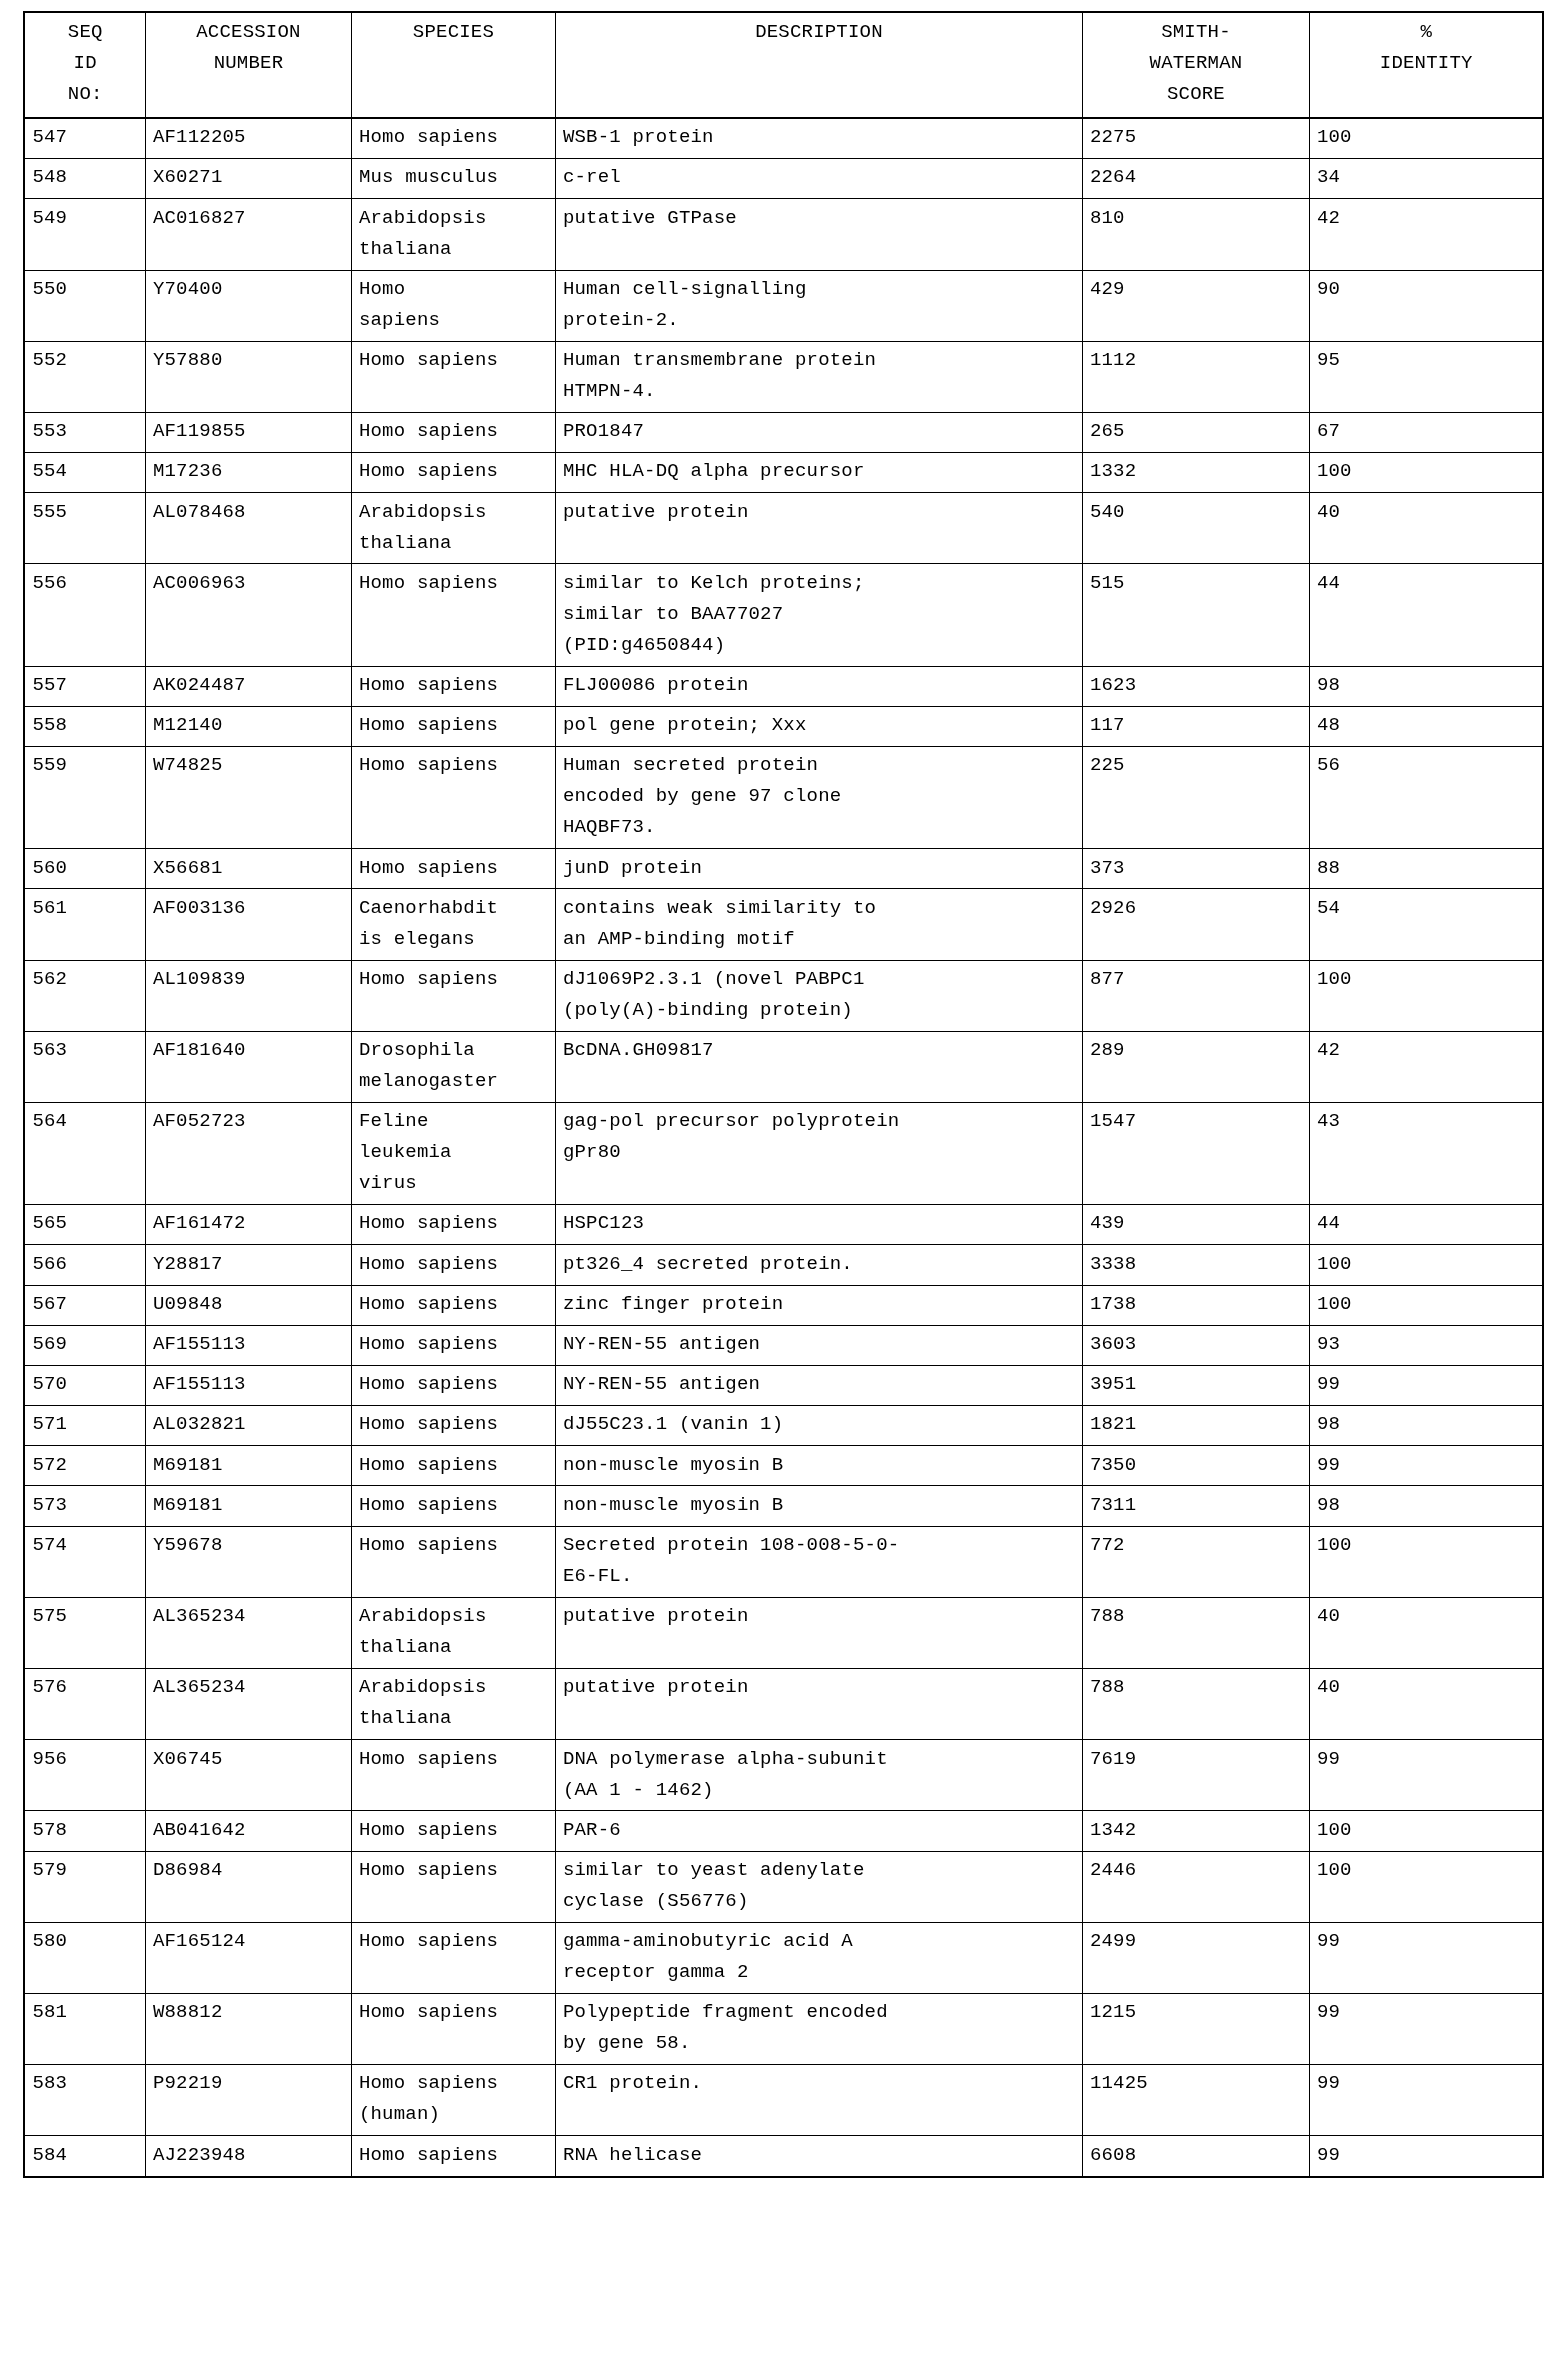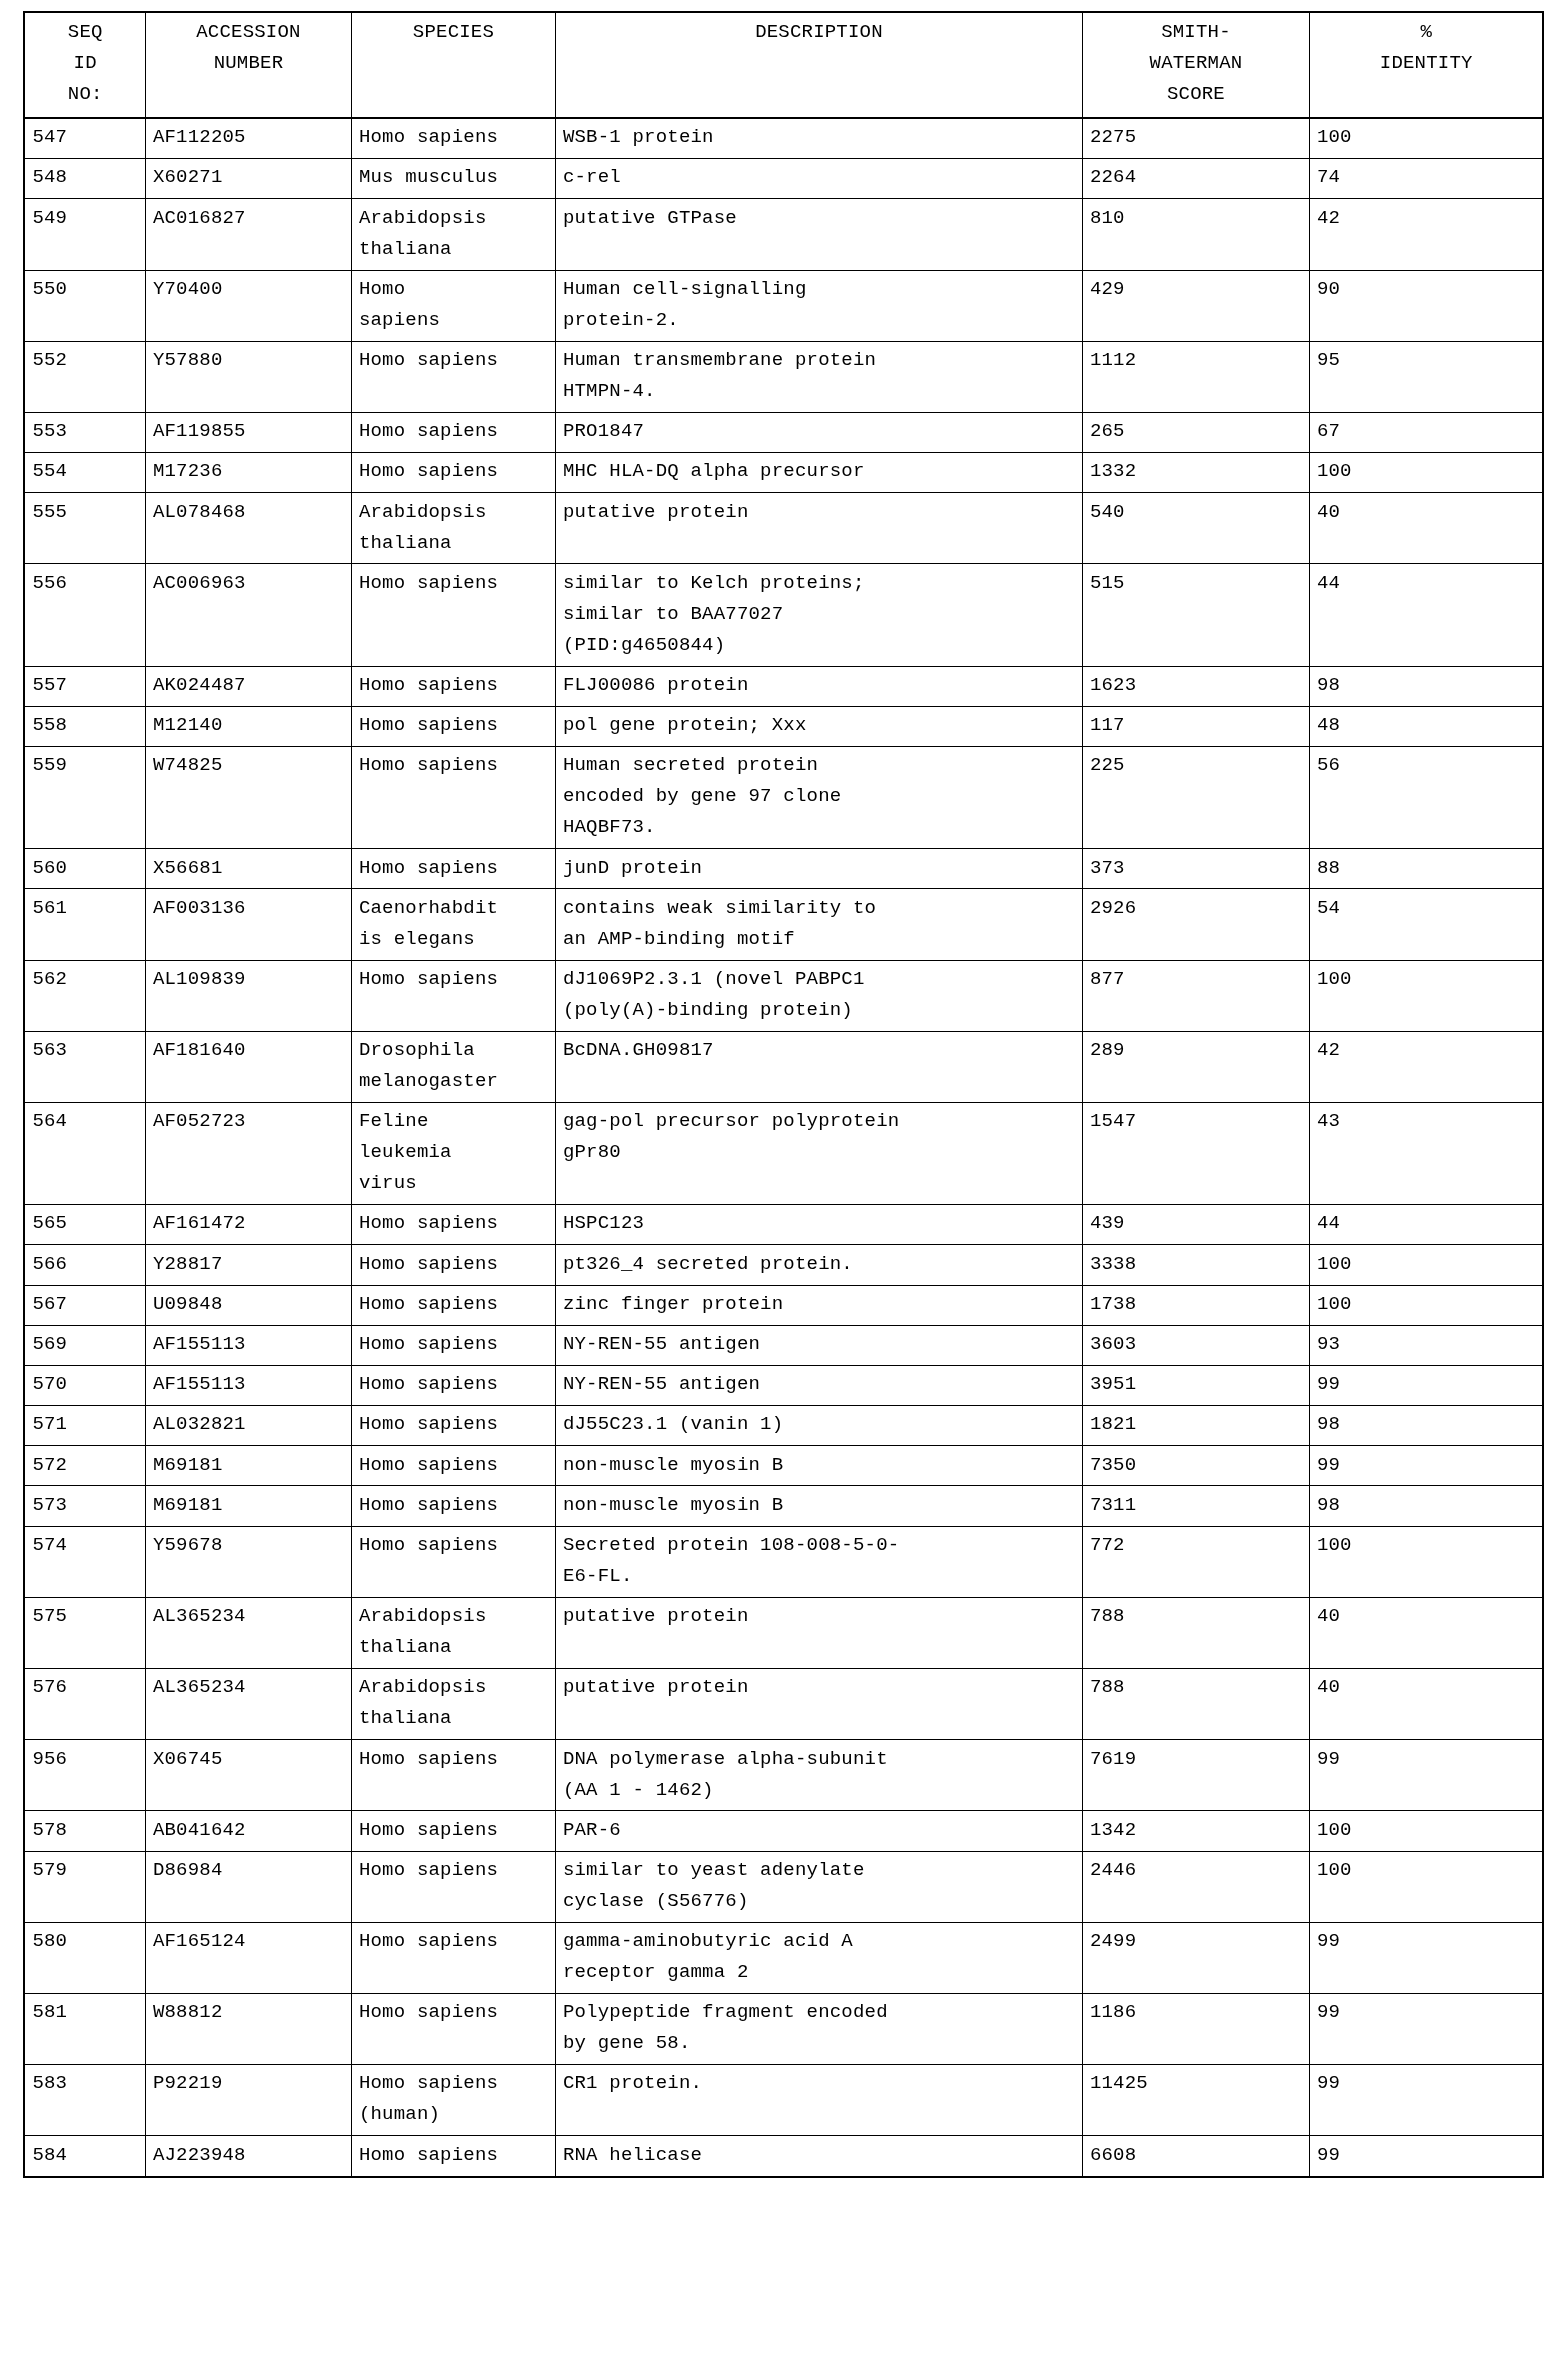--- a/index.html
+++ b/index.html
@@ -99,21 +99,21 @@
           <td>WSB-1 protein</td>
           <td>2275</td>
           <td>100</td>
         </tr>
         <tr>
           <td>548</td>
           <td>X60271</td>
           <td>Mus musculus</td>
           <td>c-rel</td>
           <td>2264</td>
-          <td>74</td>
+          <td>34</td>
         </tr>
         <tr>
           <td>549</td>
           <td>AC016827</td>
           <td>Arabidopsis
 thaliana</td>
           <td>putative GTPase</td>
           <td>810</td>
           <td>42</td>
         </tr>
@@ -369,21 +369,21 @@
 receptor gamma 2</td>
           <td>2499</td>
           <td>99</td>
         </tr>
         <tr>
           <td>581</td>
           <td>W88812</td>
           <td>Homo sapiens</td>
           <td>Polypeptide fragment encoded
 by gene 58.</td>
-          <td>1186</td>
+          <td>1215</td>
           <td>99</td>
         </tr>
         <tr>
           <td>583</td>
           <td>P92219</td>
           <td>Homo sapiens
 (human)</td>
           <td>CR1 protein.</td>
           <td>11425</td>
           <td>99</td>

